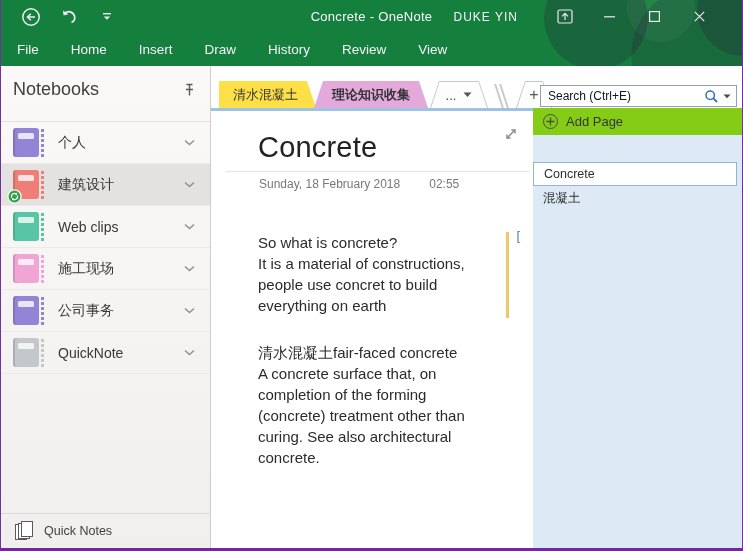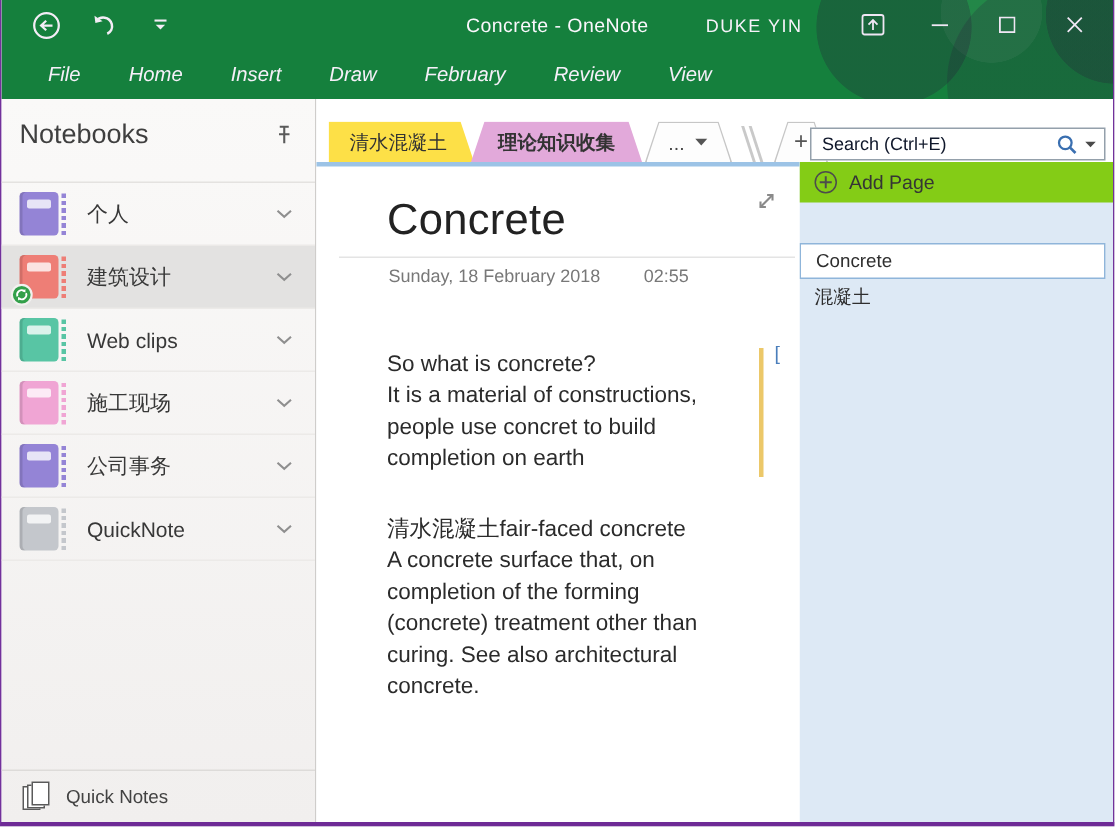--- a/index.html
+++ b/index.html
@@ -24,26 +24,26 @@
       radial-gradient(circle 34px at 660px 8px,  rgba(255,255,255,.06) 0 99%, transparent 100%),
       radial-gradient(circle 46px at 742px 10px, rgba(40,5,55,.2) 0 99%, transparent 100%);
   }
   .titlebar{ position:relative; height:33px; display:flex; align-items:center; color:#f3ecf6; }
   .qat{ display:flex; align-items:center; gap:14px; padding-left:18px; }
   .tb-btn{ display:flex; align-items:center; justify-content:center; width:24px; height:24px; cursor:default; }
   .win-title{
     position:absolute; left:0; right:0; text-align:center; font-size:13px; color:#fbf7fd; letter-spacing:.3px;
     pointer-events:none;
   }
-  .tb-right{ position:absolute; right:3px; top:0; height:33px; display:flex; align-items:center; }
+  .tb-right{ position:absolute; right:20px; top:0; height:33px; display:flex; align-items:center; }
   .user-name{ font-size:12px; letter-spacing:1px; color:#f7f2fa; margin-right:24px; }
   .win-ctl{ width:45px; height:33px; display:flex; align-items:center; justify-content:center; color:#efe6f4; }
 
   
-  .menubar{ position:relative; display:flex; align-items:center; height:33px; padding-left:17px;font-style:italic; }
+  .menubar{ position:relative; display:flex; align-items:center; height:33px; padding-left:2px; }
   .menu-item{ color:#f6f0f9; font-size:13.5px; padding:0 16px; line-height:33px; cursor:default; }
   .menu-item:first-child{ padding-left:14px; }
 
   
   .app-body{ display:flex; height:482px; }
 
   
   .sidebar{
     width:210px; background:linear-gradient(#faf9f8,#f1efee); border-right:1px solid #cfcdcb;
     display:flex; flex-direction:column;gap:12px;
@@ -181,21 +181,21 @@
           </svg>
         </span>
       </div>
     </div>
 
     <nav class="menubar">
       <span class="menu-item">File</span>
       <span class="menu-item">Home</span>
       <span class="menu-item">Insert</span>
       <span class="menu-item">Draw</span>
-      <span class="menu-item">February</span>
+      <span class="menu-item">History</span>
       <span class="menu-item">Review</span>
       <span class="menu-item">View</span>
     </nav>
   </header>
 
   <div class="app-body">
 
     <aside class="sidebar">
       <div class="nb-header">
         <span class="nb-header-label">Notebooks</span>
@@ -366,21 +366,21 @@
           <div class="title-sep"></div>
           <div class="date-row">
             <span class="page-date">Sunday, 18 February 2018</span>
             <span class="page-time">02:55</span>
           </div>
 
           <div class="para para-1">
             <div>So what is concrete?</div>
             <div>It is a material of constructions,</div>
             <div>people use concret to build</div>
-            <div>completion on earth</div>
+            <div>everything on earth</div>
           </div>
 
           <div class="para para2-title">清水混凝土fair-faced concrete</div>
 
           <div class="para">
             <div>A concrete surface that, on</div>
             <div>completion of the forming</div>
             <div>(concrete) treatment other than</div>
             <div>curing. See also architectural</div>
             <div>concrete.</div>

